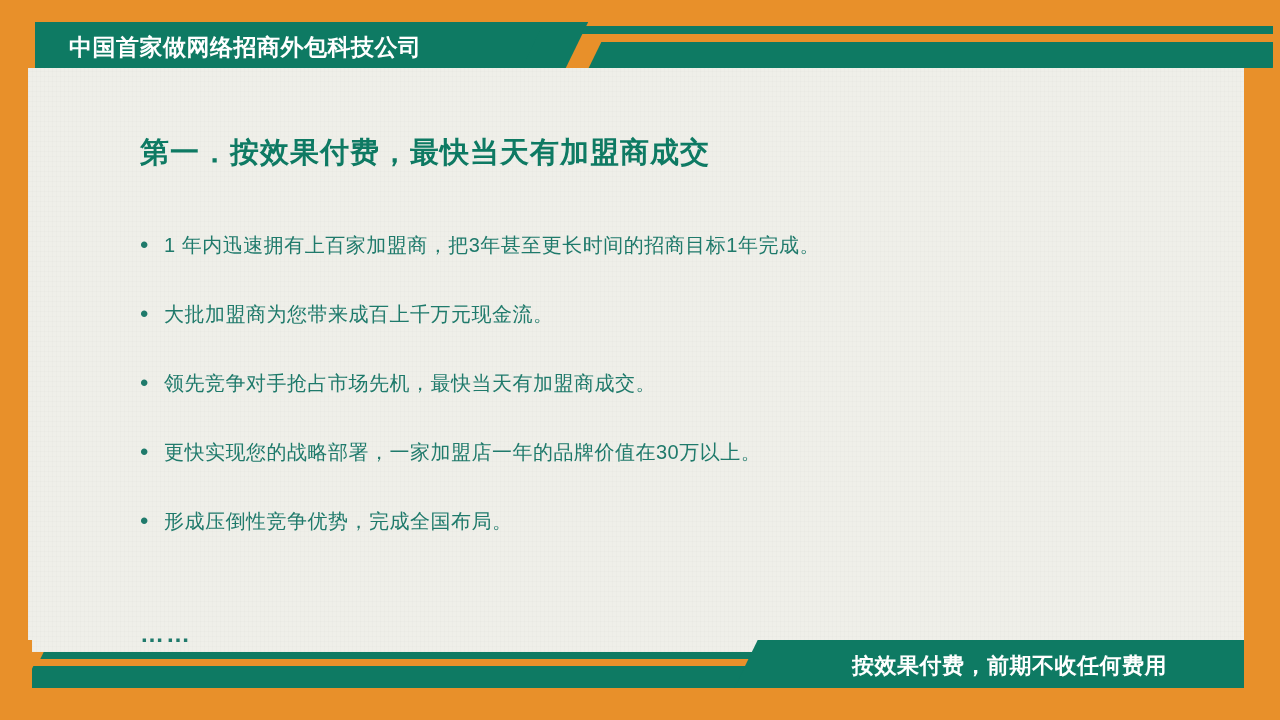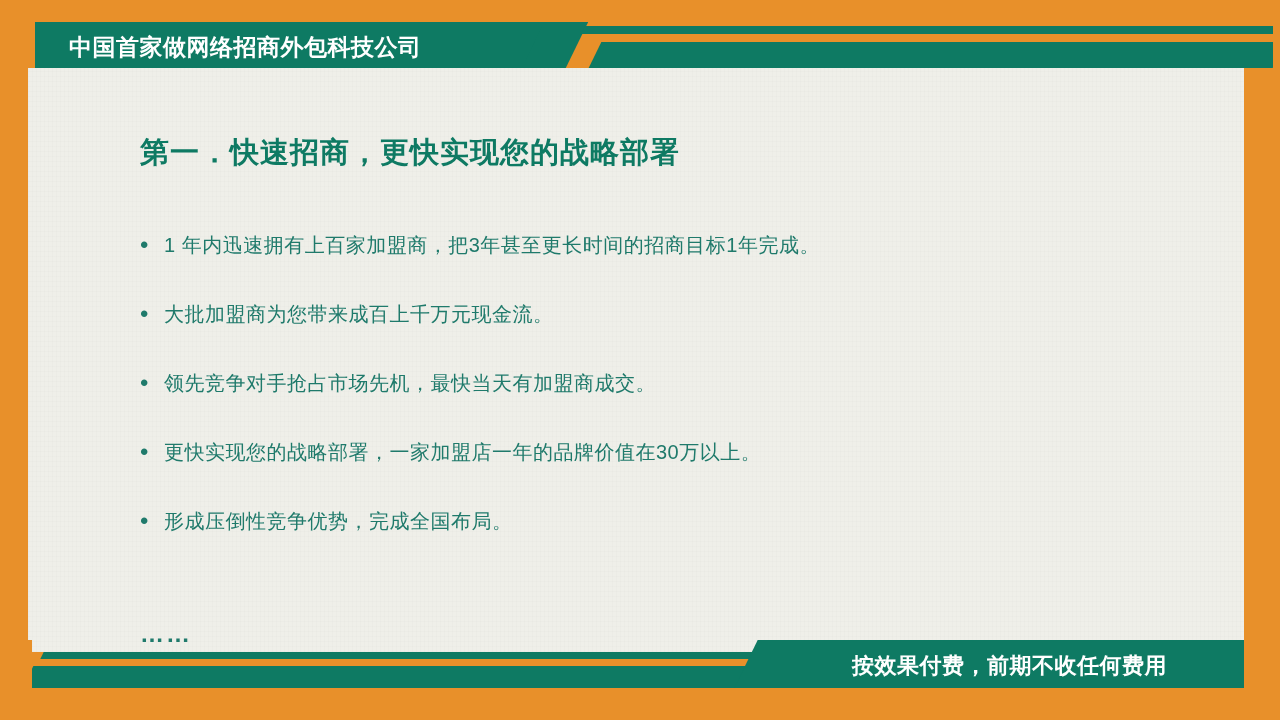--- a/index.html
+++ b/index.html
@@ -218,21 +218,21 @@
 
   <div class="header-band">
     <div class="header-green"></div>
     <div class="header-green-skew"></div>
     <div class="header-title">中国首家做网络招商外包科技公司</div>
     <div class="header-stripe-a"></div>
     <div class="header-stripe-b"></div>
     <div class="header-stripe-mask"></div>
   </div>
 
-  <div class="slide-title">第一．快速招商，更快实现您的战略部署</div>
+  <div class="slide-title">第一．按效果付费，最快当天有加盟商成交</div>
 
   <div class="bullets">
 
     <div class="bullet-row">
       <div class="bullet-dot">•</div>
       <div class="bullet-text">  1 年内迅速拥有上百家加盟商，把3年甚至更长时间的招商目标1年完成。</div>
     </div>
 
     <div class="bullet-row">
       <div class="bullet-dot">•</div>

